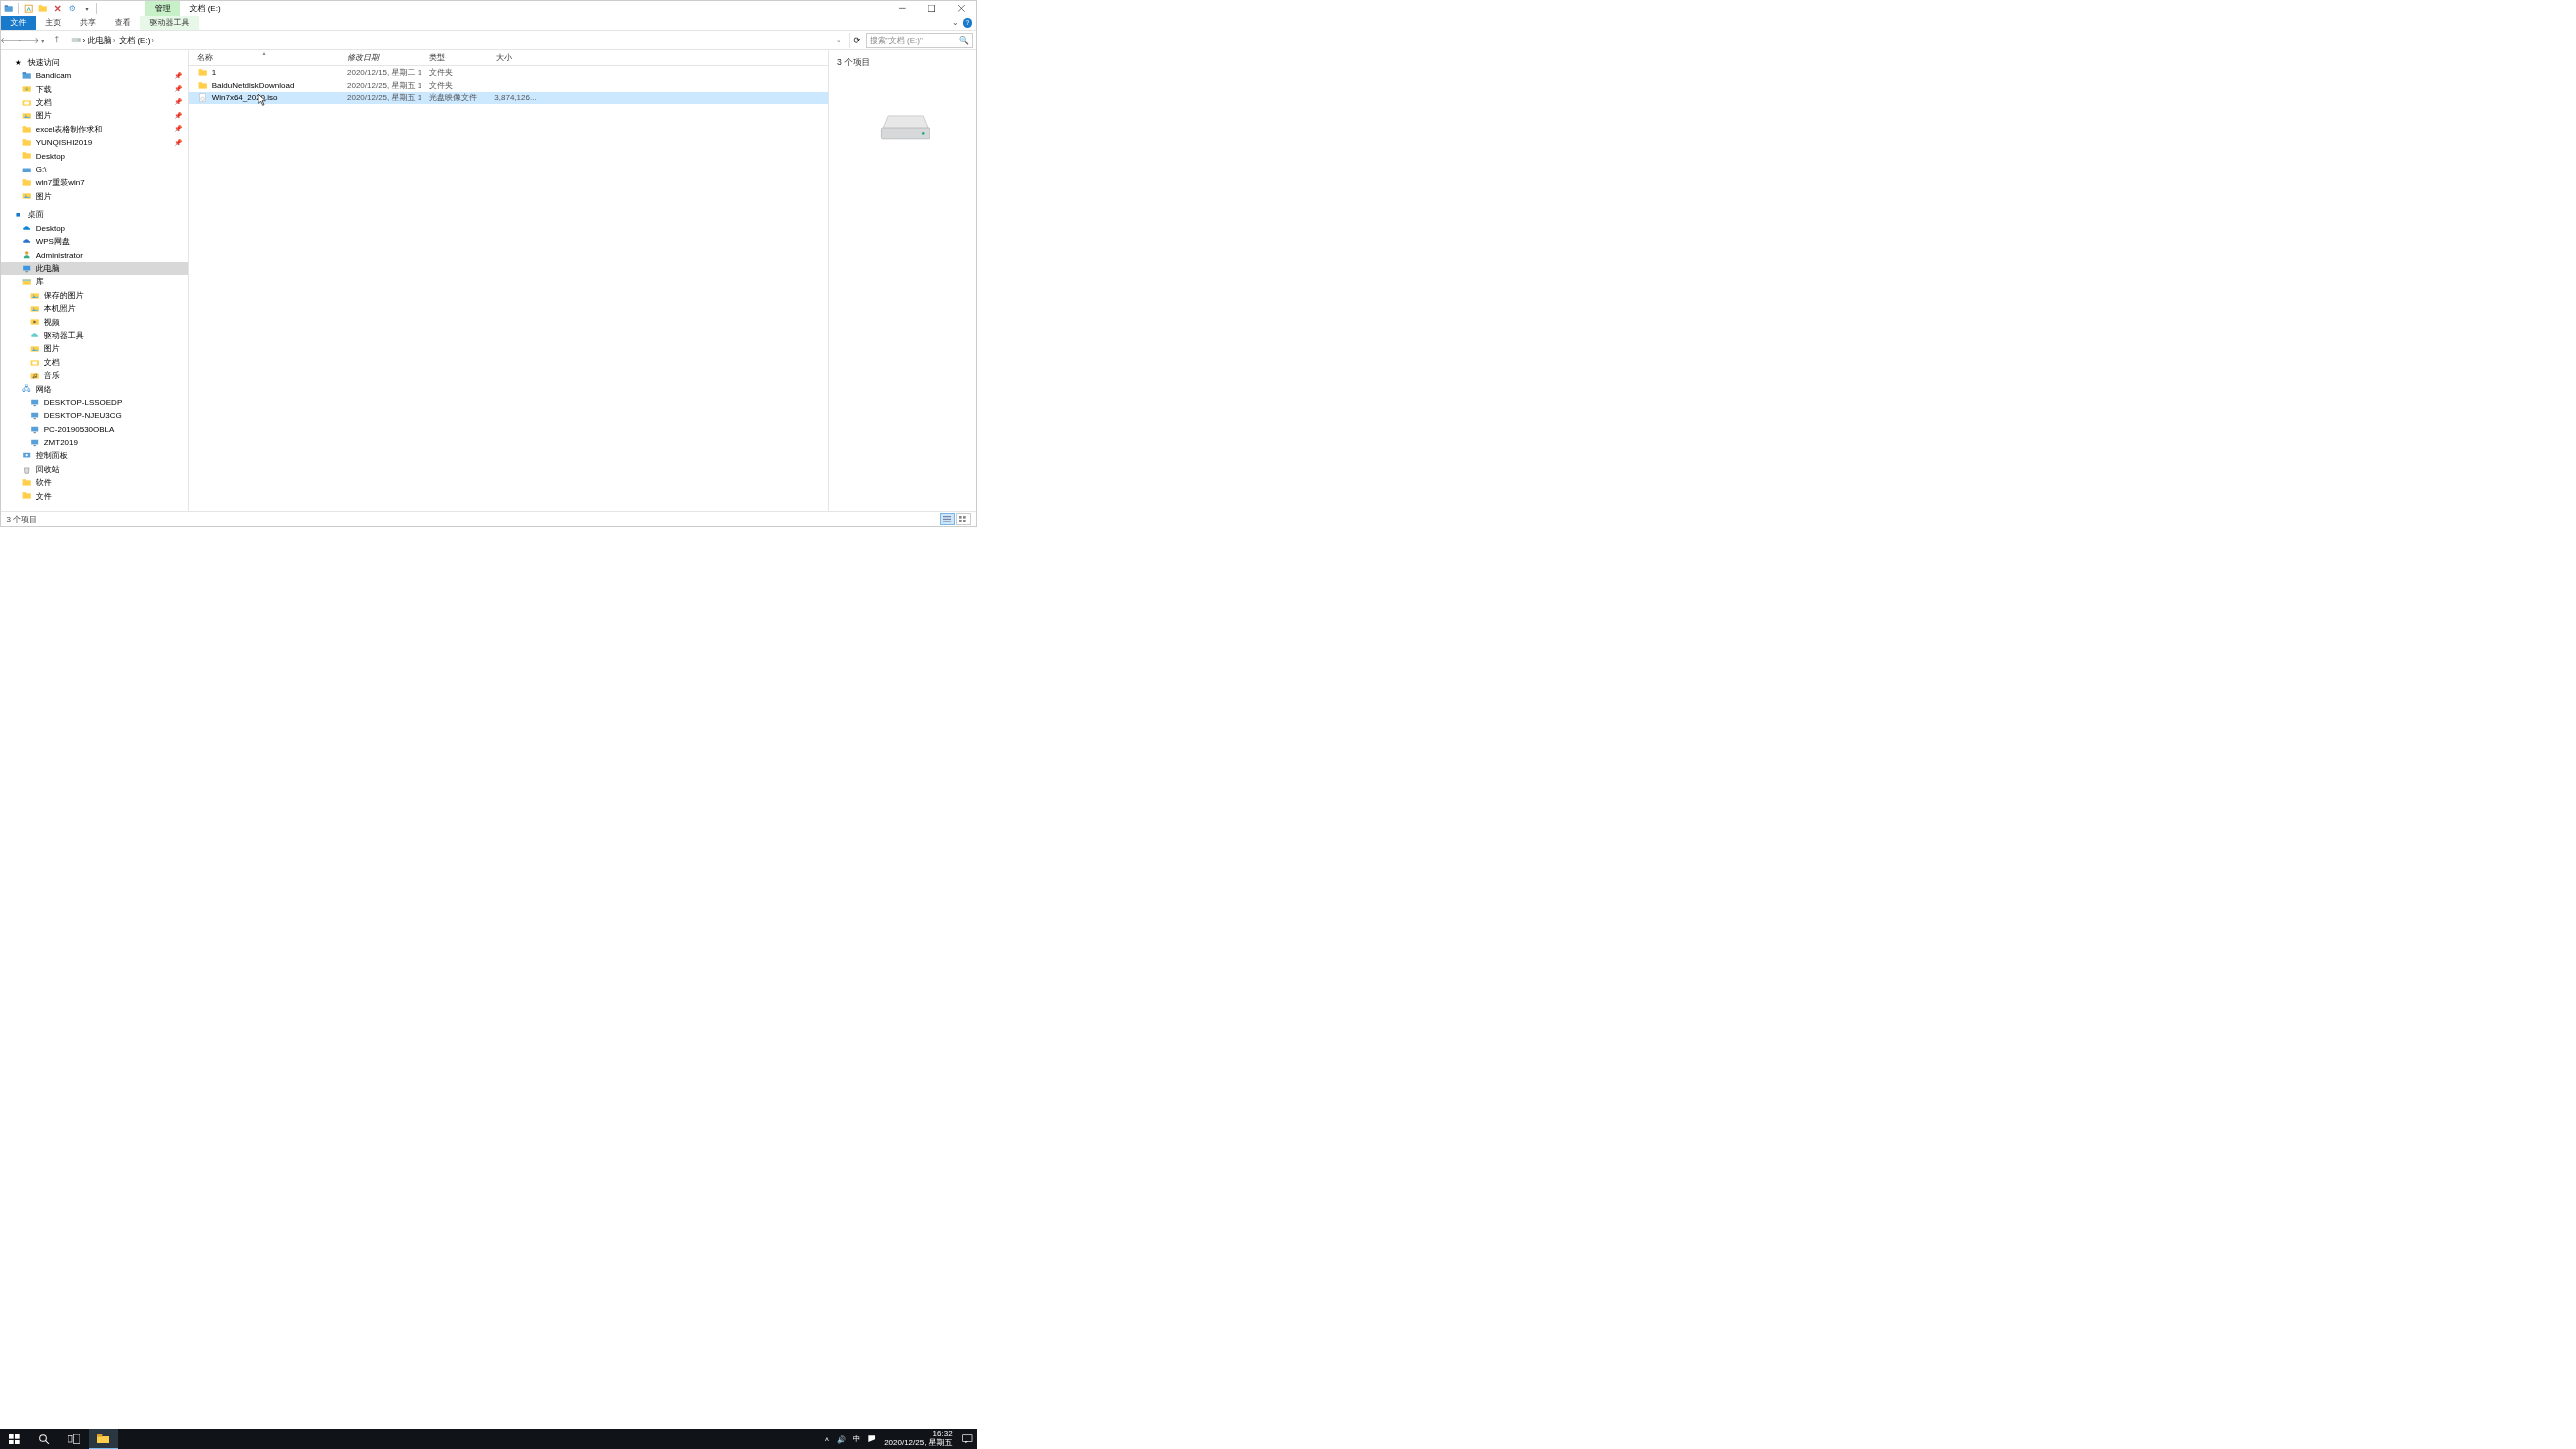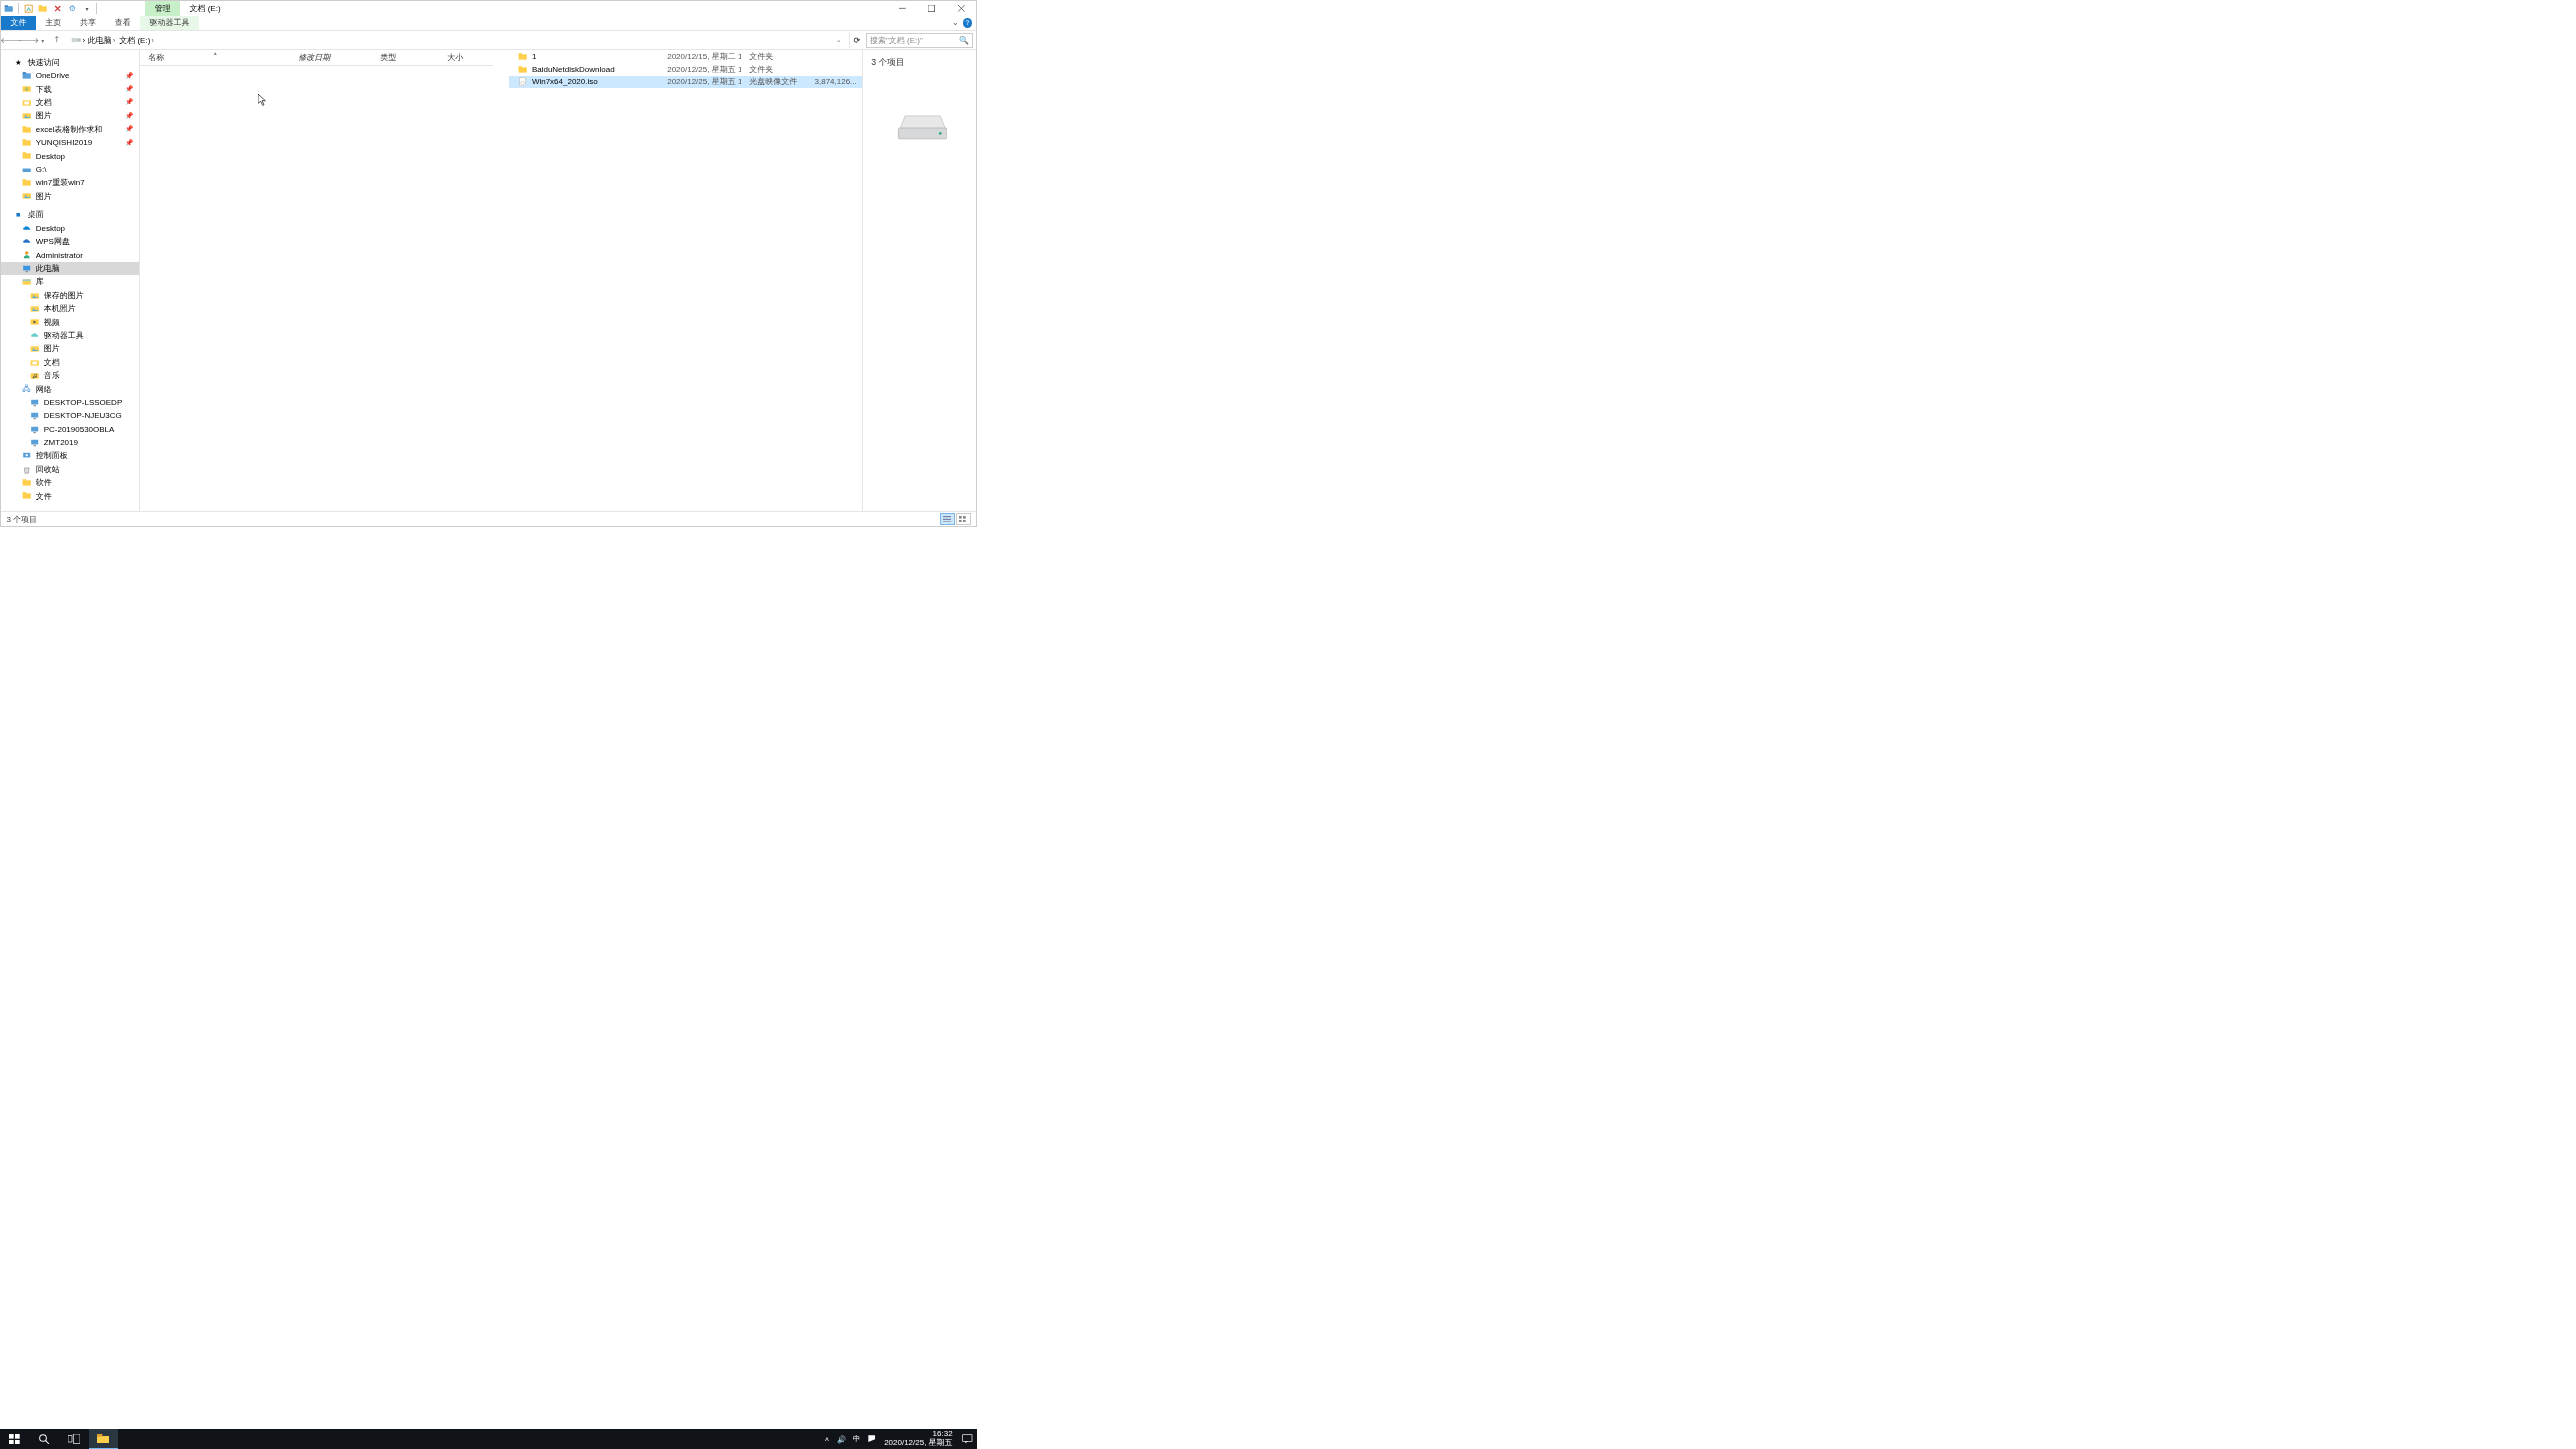--- a/index.html
+++ b/index.html
@@ -40,21 +40,21 @@
 .tree { width:188px; border-right:0.7px solid #e5e5e5; overflow:auto; padding-top:5.4px; }
 .tnode { height:13.4px; display:flex; align-items:center; padding-left:12px; gap:4px; cursor:pointer; position:relative; }
 .tnode.lvl1 { padding-left:20px; }
 .tnode.lvl2 { padding-left:28px; }
 .tnode.selected { background:#d8d8d8; }
 .tnode .pin { margin-left:auto; margin-right:5.4px; color:#888; font-size:6.7px; }
 .tnode .ico { width:10.7px; height:10.7px; display:flex; align-items:center; justify-content:center; font-size:7.4px; }
 .tspacer { height:5.4px; }
 
 
-.filepane { flex:1; display:flex; flex-direction:row;gap:16px; }
+.filepane { flex:1; display:flex; flex-direction:column; }
 .cols { height:16px; display:flex; align-items:center; border-bottom:0.7px solid #e5e5e5; color:#333; }
 .col { padding-left:8px; display:flex; align-items:center; height:100%; }
 .col.name { width:150px; position:relative; }
 .col.date { width:82px;font-style:italic; }
 .col.type { width:67px; }
 .col.size { width:54px; text-align:left; }
 .col .sort { margin-left:auto; margin-right:5.4px; color:#888; font-size:6px; }
 .rows { flex:1; }
 .frow { height:12.7px; display:flex; align-items:center; }
 .frow.selected { background:#cce8ff; }
@@ -194,21 +194,21 @@
           <span>快速访问</span>
         </div>
       <div id="quick-items">
           <div class="tnode lvl1">
             <span class="ico">
               <svg width="9.4" height="9.4" viewBox="0 0 16 16">
                 <rect x="1" y="4" width="14" height="9" fill="#5aa0d8"></rect>
                 <rect x="1" y="2" width="6" height="3" fill="#3b82c4"></rect>
               </svg>
             </span>
-            <span>OneDrive</span>
+            <span>Bandicam</span>
             <span class="pin">📌</span>
           </div>
           <div class="tnode lvl1">
             <span class="ico">
               <svg width="9.4" height="9.4" viewBox="0 0 16 16">
                 <rect x="1" y="4" width="14" height="9" fill="#ffcf4b"></rect>
                 <path d="M8 5 L8 10 M5 8 L8 11 L11 8" stroke="#3a8" fill="none"></path>
               </svg>
             </span>
             <span>下载</span>

